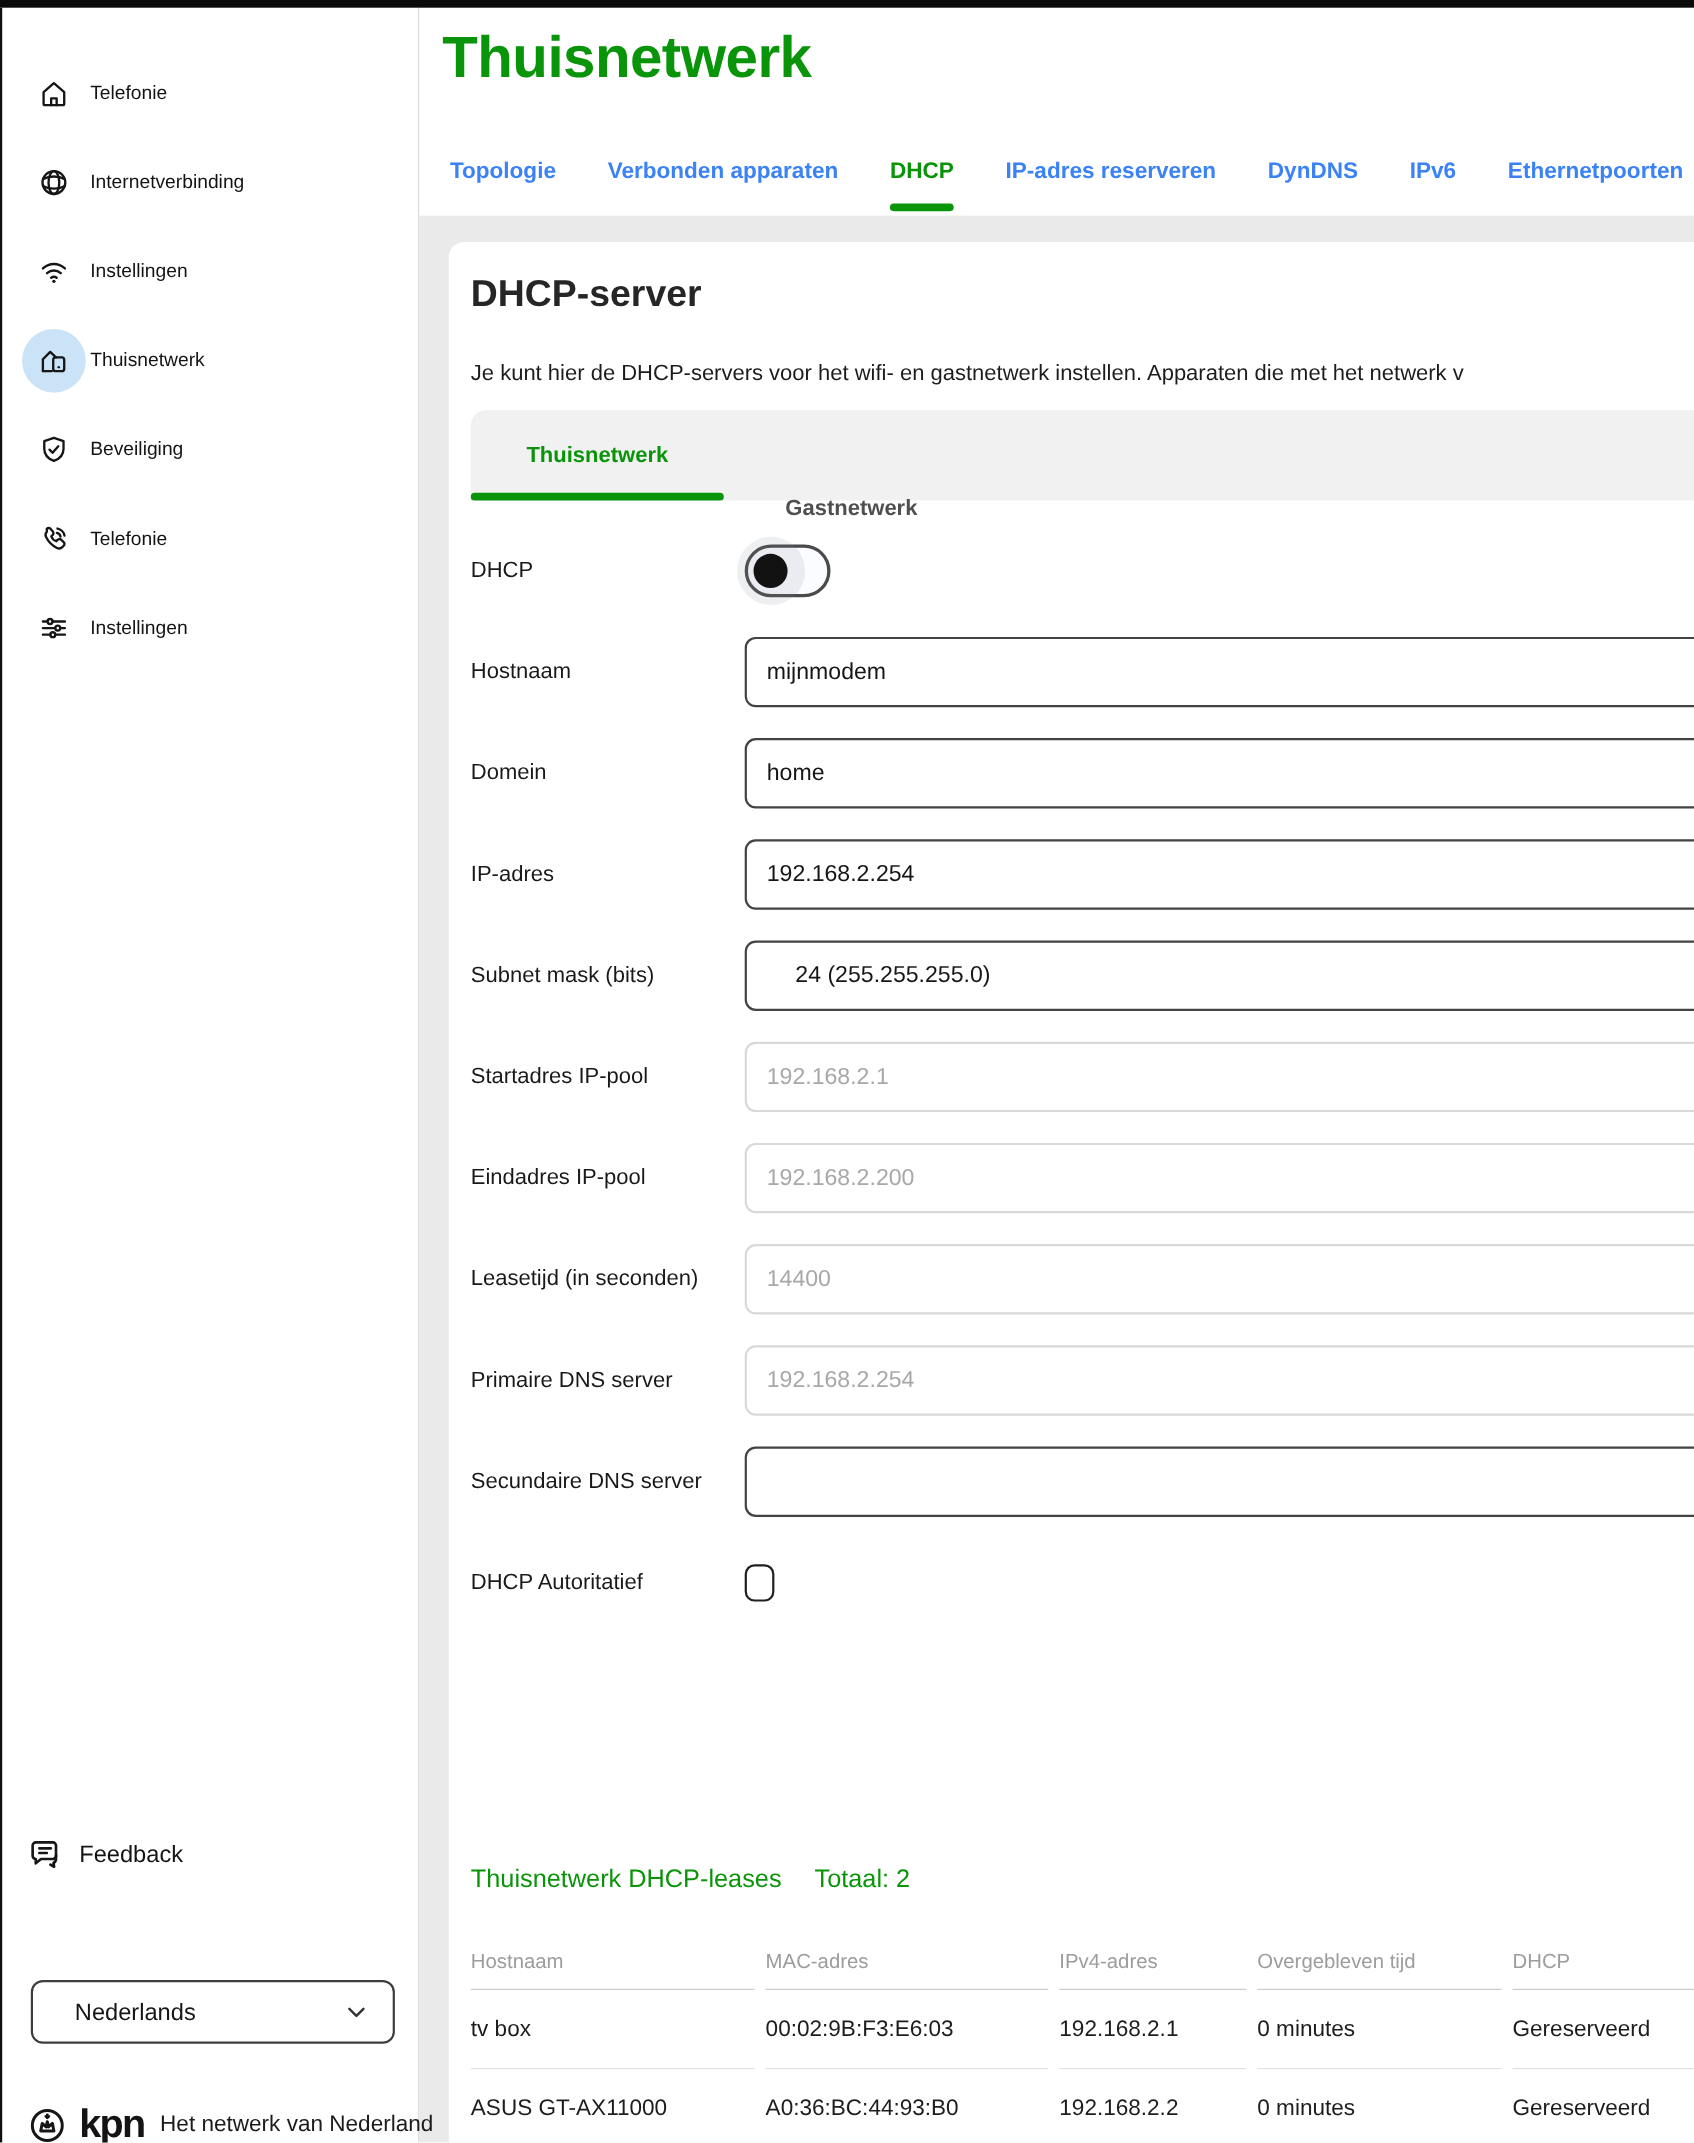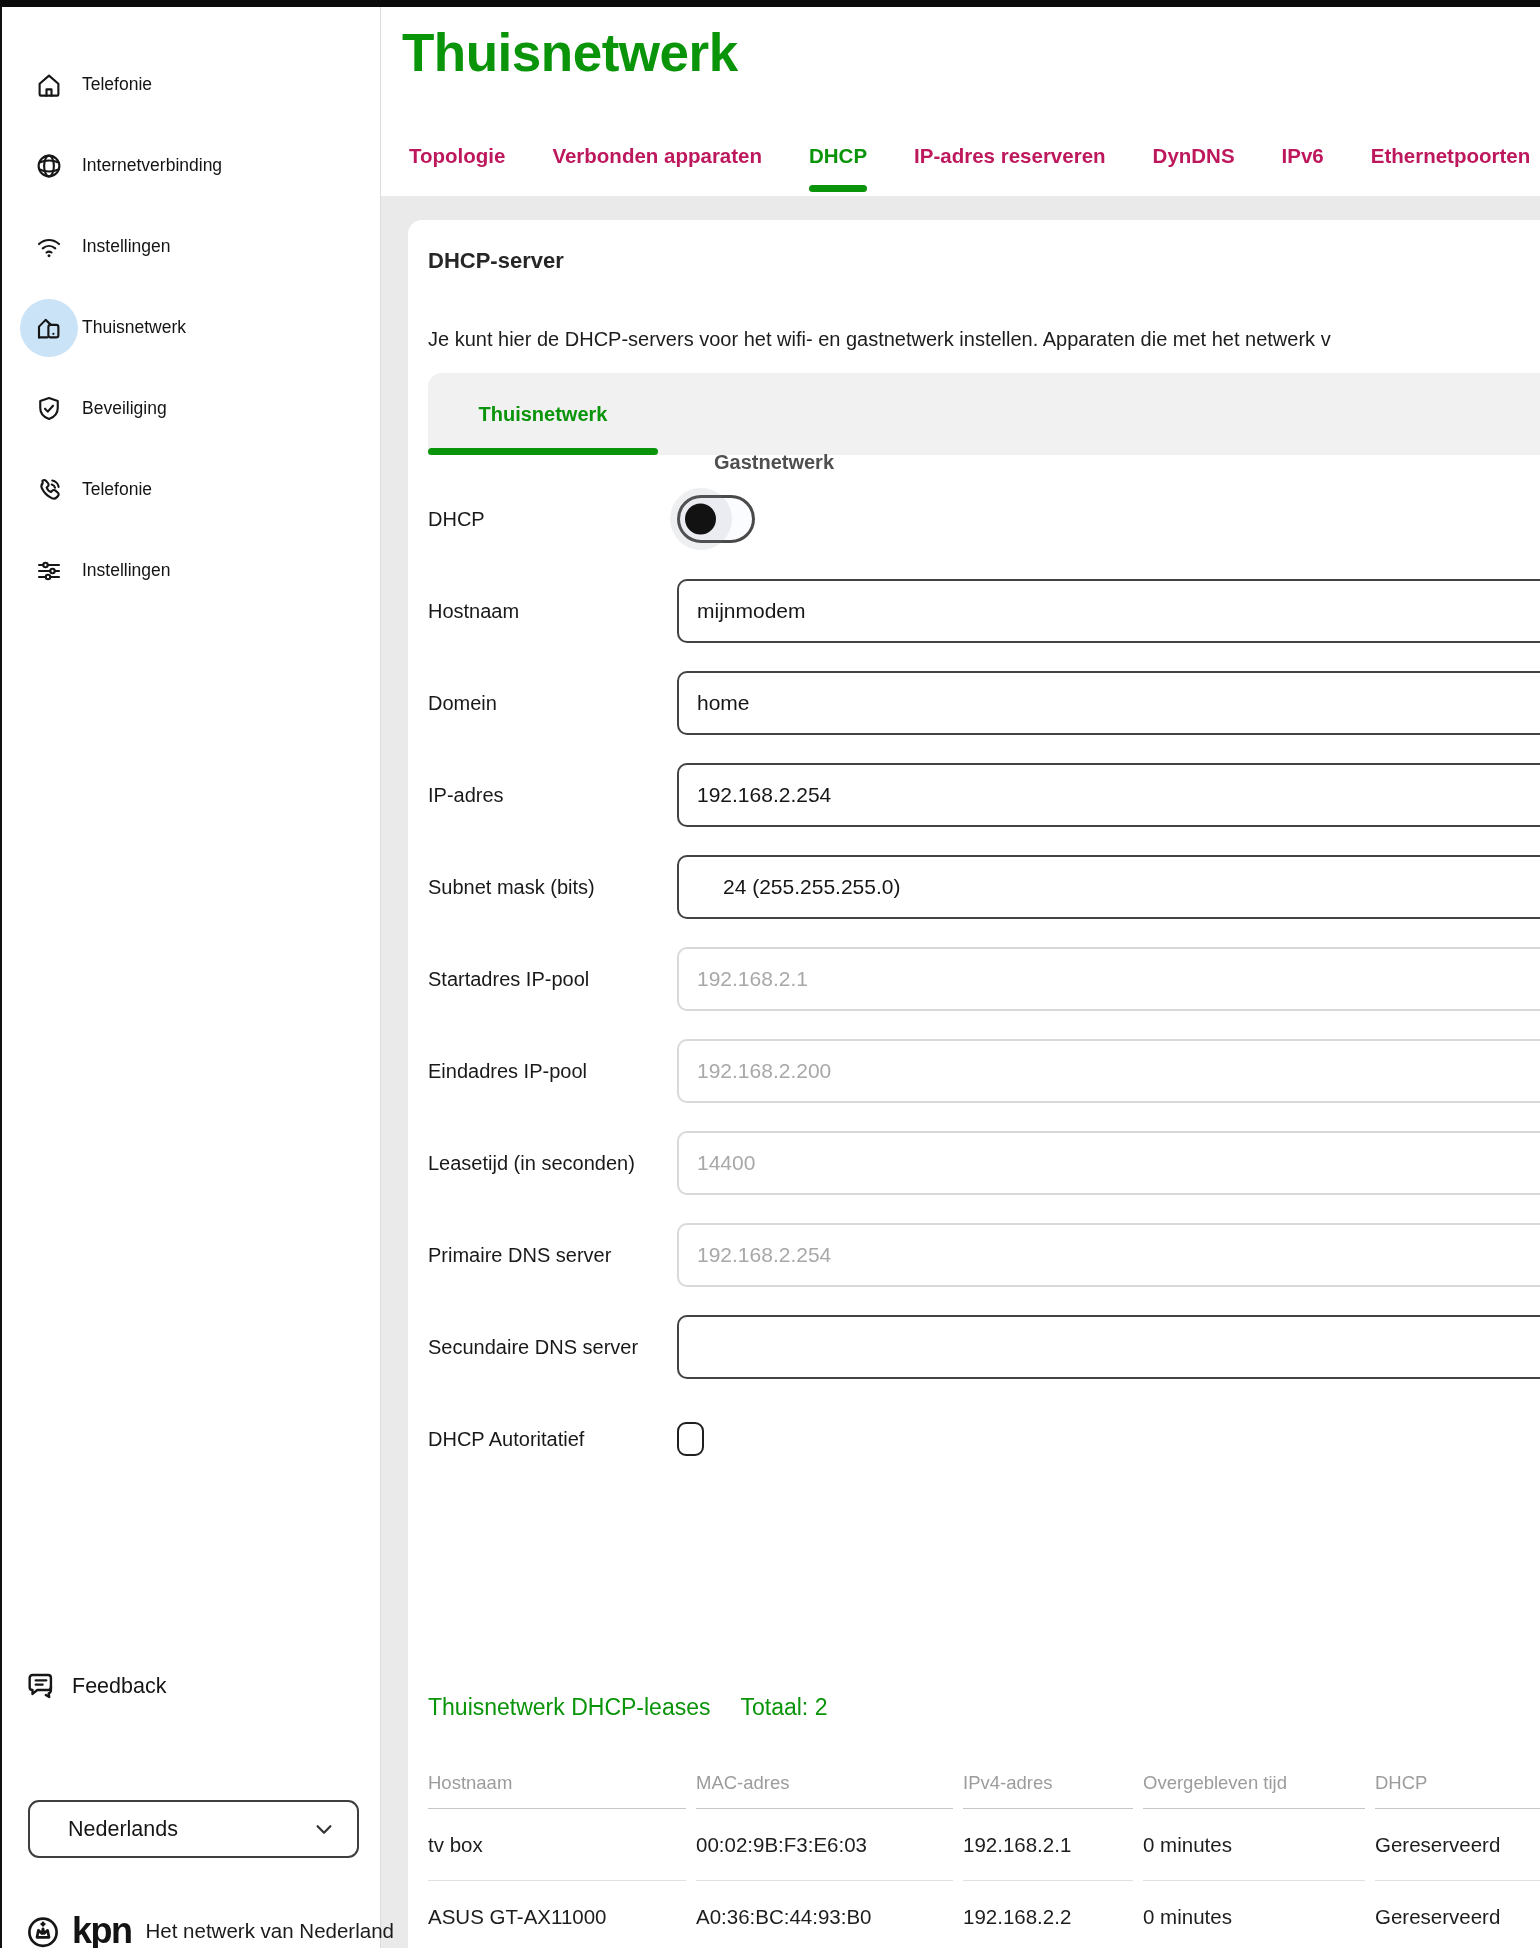--- a/index.html
+++ b/index.html
@@ -25,28 +25,28 @@
   .lang-select .lang-text{margin-left:38px;font-size:21.5px;color:#161616;}
   .lang-select .chev{position:absolute;right:22px;top:50%;transform:translateY(-50%);display:flex;}
   .brand{position:absolute;left:22px;top:1903px;display:flex;align-items:center;}
   .brand-logo{font-size:36px;font-weight:800;letter-spacing:-1.5px;color:#141414;margin-left:10px;}
   .brand-tagline{font-size:20.5px;color:#1b1b1b;margin-left:14px;white-space:nowrap;}
 
   
   .main{position:absolute;left:384px;top:7px;width:1156px;height:1941px;background:#fff;}
   .page-title{position:absolute;left:18px;top:15px;margin:0;font-size:53px;font-weight:800;letter-spacing:-0.5px;color:#099409;white-space:nowrap;}
   .tabs{position:absolute;left:25px;top:137px;display:flex;gap:47px;white-space:nowrap;}
-  .tab{position:relative;font-size:20.5px;font-weight:700;color:#be185d;cursor:pointer;}
+  .tab{position:relative;font-size:20.5px;font-weight:700;color:#3b82f6;cursor:pointer;}
   .tab.active{color:#099409;}
   .tab.active::after{content:'';position:absolute;left:0;bottom:-24px;width:100%;height:7px;border-radius:4px;background:#099409;}
 
   .content-bg{position:absolute;left:-3px;top:189px;width:1200px;height:1752px;background:#eaeaea;}
   .card{position:absolute;left:27px;top:24px;width:1200px;height:1760px;background:#fff;border-radius:14px;}
 
-  .card-heading{position:absolute;left:20px;top:28px;margin:0;font-size:22px;font-weight:700;color:#262626;}
+  .card-heading{position:absolute;left:20px;top:28px;margin:0;font-size:34px;font-weight:700;color:#262626;}
   .card-desc{position:absolute;left:20px;top:108px;margin:0;font-size:20px;color:#1c1c1c;white-space:nowrap;}
 
   .subtabs{position:absolute;left:20px;top:153px;width:1180px;height:82px;background:#f1f1f1;
       border-radius:14px 0 0 0;display:flex;}
   .subtab{position:relative;height:100%;display:flex;align-items:center;justify-content:center;
       font-size:20px;font-weight:700;color:#4f4f4f;cursor:pointer;}
   .subtab.active{color:#099409;}
   .subtab.active::after{content:'';position:absolute;left:0;bottom:0;width:100%;height:7px;border-radius:4px;background:#099409;}
 
   .form{position:absolute;left:20px;top:253px;width:1160px;}

